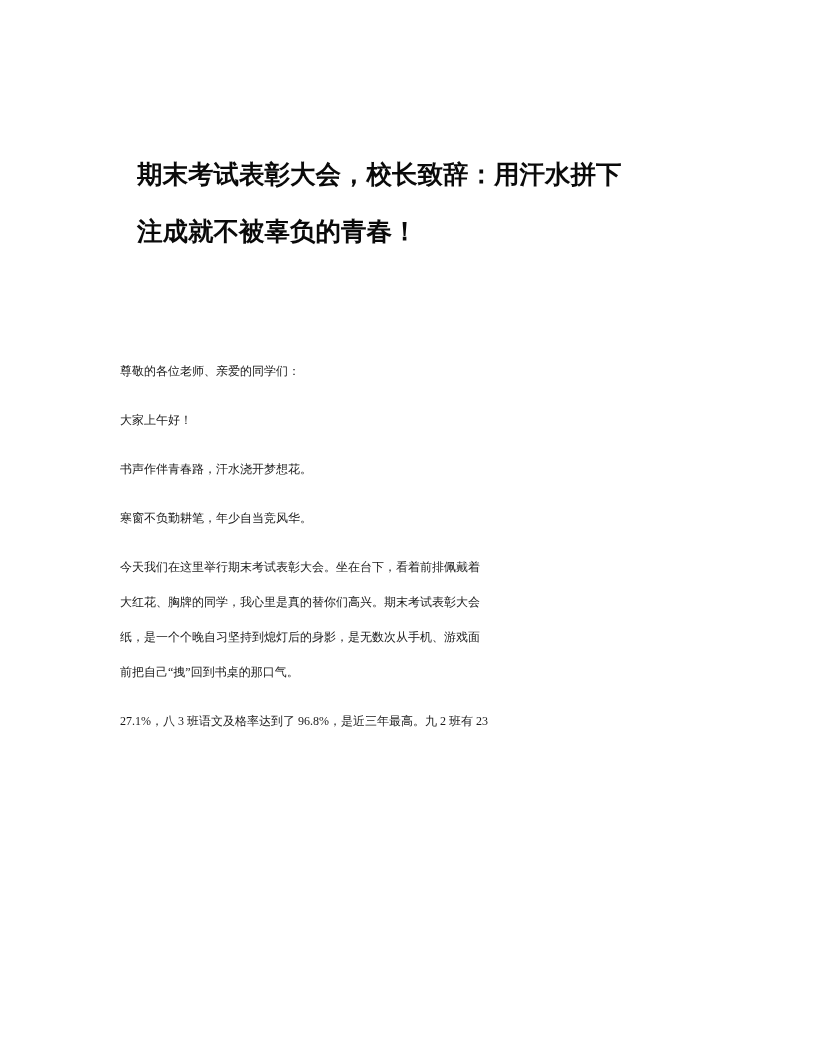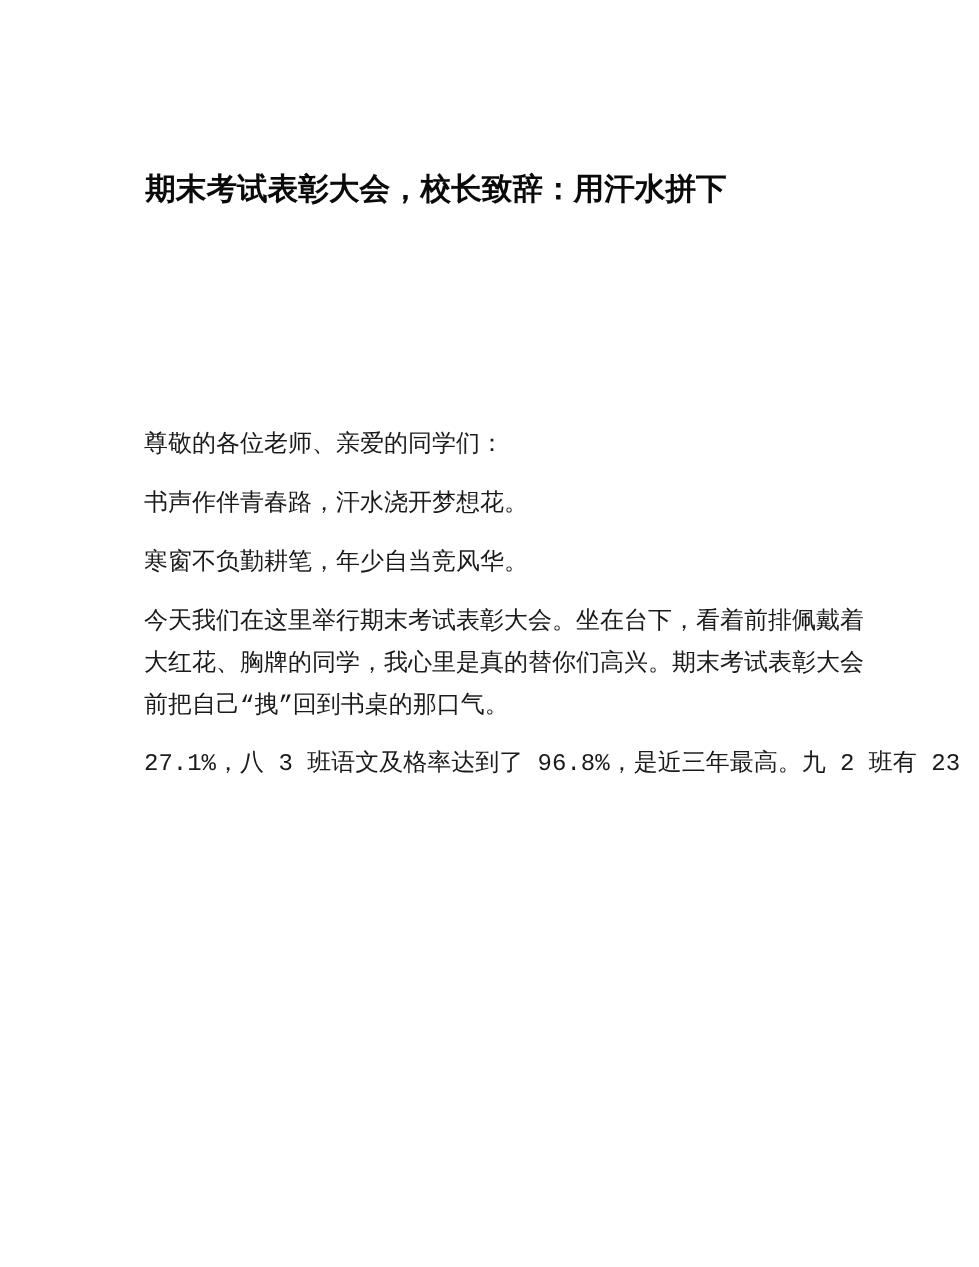--- a/index.html
+++ b/index.html
@@ -20,77 +20,82 @@
       top: 0;
       width: 816px;
       height: 1056px;
       background: #ffffff;
     }
     .title {
       position: absolute;
       left: 119px;
       top: 128px;
       width: 580px;
-      margin: 2px;
+      margin: 18px;
       font-family: "DejaVu Sans", "Liberation Sans", sans-serif;
       font-weight: bold;
       font-size: 25.5px;
       line-height: 57px;
       letter-spacing: 0px;
       color: #0a0a0a;
     }
     .title .tline {
       display: block;
       white-space: nowrap;
     }
     .body {
       position: absolute;
       left: 120px;
       top: 354px;
       width: 580px;
-      font-family: Liberation Mono, monospace;
-      font-size: 20px;
+      font-family: Liberation Serif, serif;
+      font-size: 12px;
       color: #1a1a1a;
     }
     .para {
       margin: 0 0 14px 0;
       line-height: 35px;
     }
     .para .pline {
       display: block;
       white-space: nowrap;
     }
   </style>
 </head>
 <body>
 
 <div class="page">
 
   <h1 class="title">
     <span class="tline">期末考试表彰大会，校长致辞：用汗水拼下</span>
+    <span class="tline">注成就不被辜负的青春！</span>
   </h1>
 
   <div class="body">
 
     <p class="para">
       <span class="pline">尊敬的各位老师、亲爱的同学们：</span>
     </p>
 
+    <p class="para">
+      <span class="pline">大家上午好！</span>
+    </p>
 
     <p class="para">
       <span class="pline">书声作伴青春路，汗水浇开梦想花。</span>
     </p>
 
     <p class="para">
       <span class="pline">寒窗不负勤耕笔，年少自当竞风华。</span>
     </p>
 
     <p class="para">
       <span class="pline">今天我们在这里举行期末考试表彰大会。坐在台下，看着前排佩戴着</span>
       <span class="pline">大红花、胸牌的同学，我心里是真的替你们高兴。期末考试表彰大会</span>
+      <span class="pline">纸，是一个个晚自习坚持到熄灯后的身影，是无数次从手机、游戏面</span>
       <span class="pline">前把自己“拽”回到书桌的那口气。</span>
     </p>
 
 
     <p class="para">
       <span class="pline">27.1%，八 3 班语文及格率达到了 96.8%，是近三年最高。九 2 班有 23</span>
     </p>
 
   </div>
 </div>

